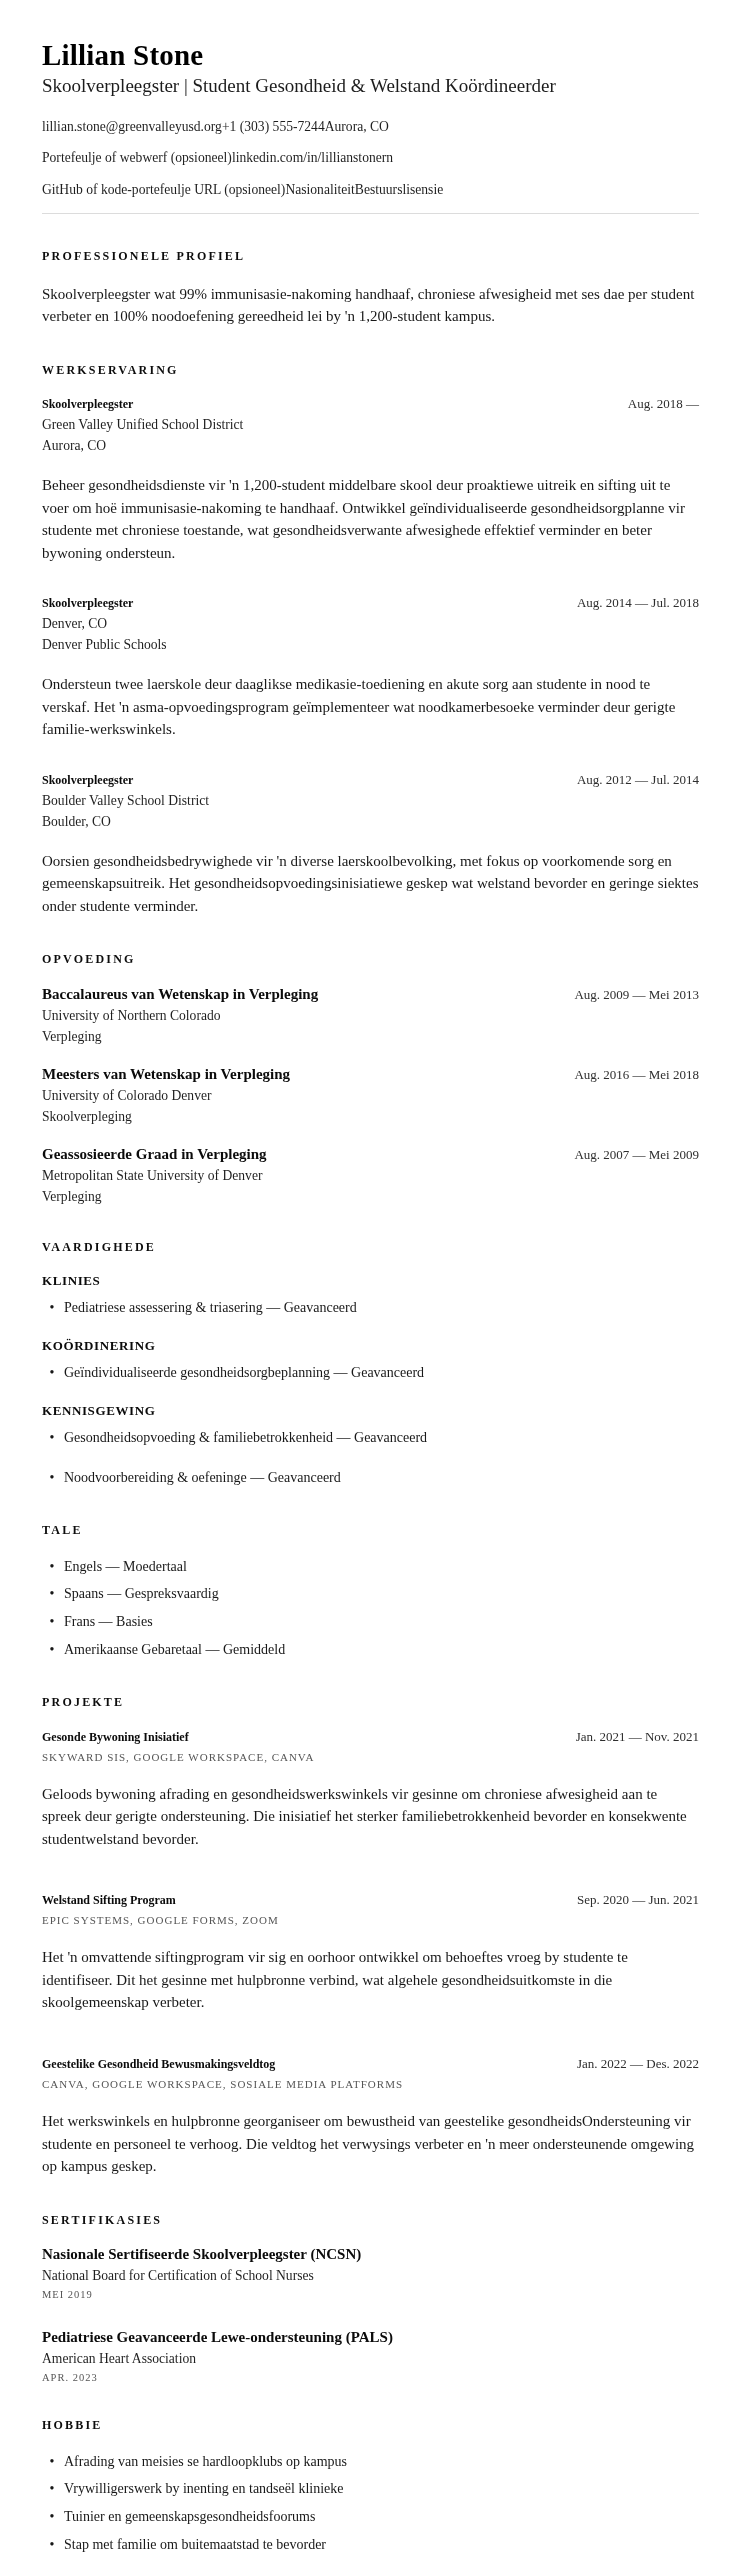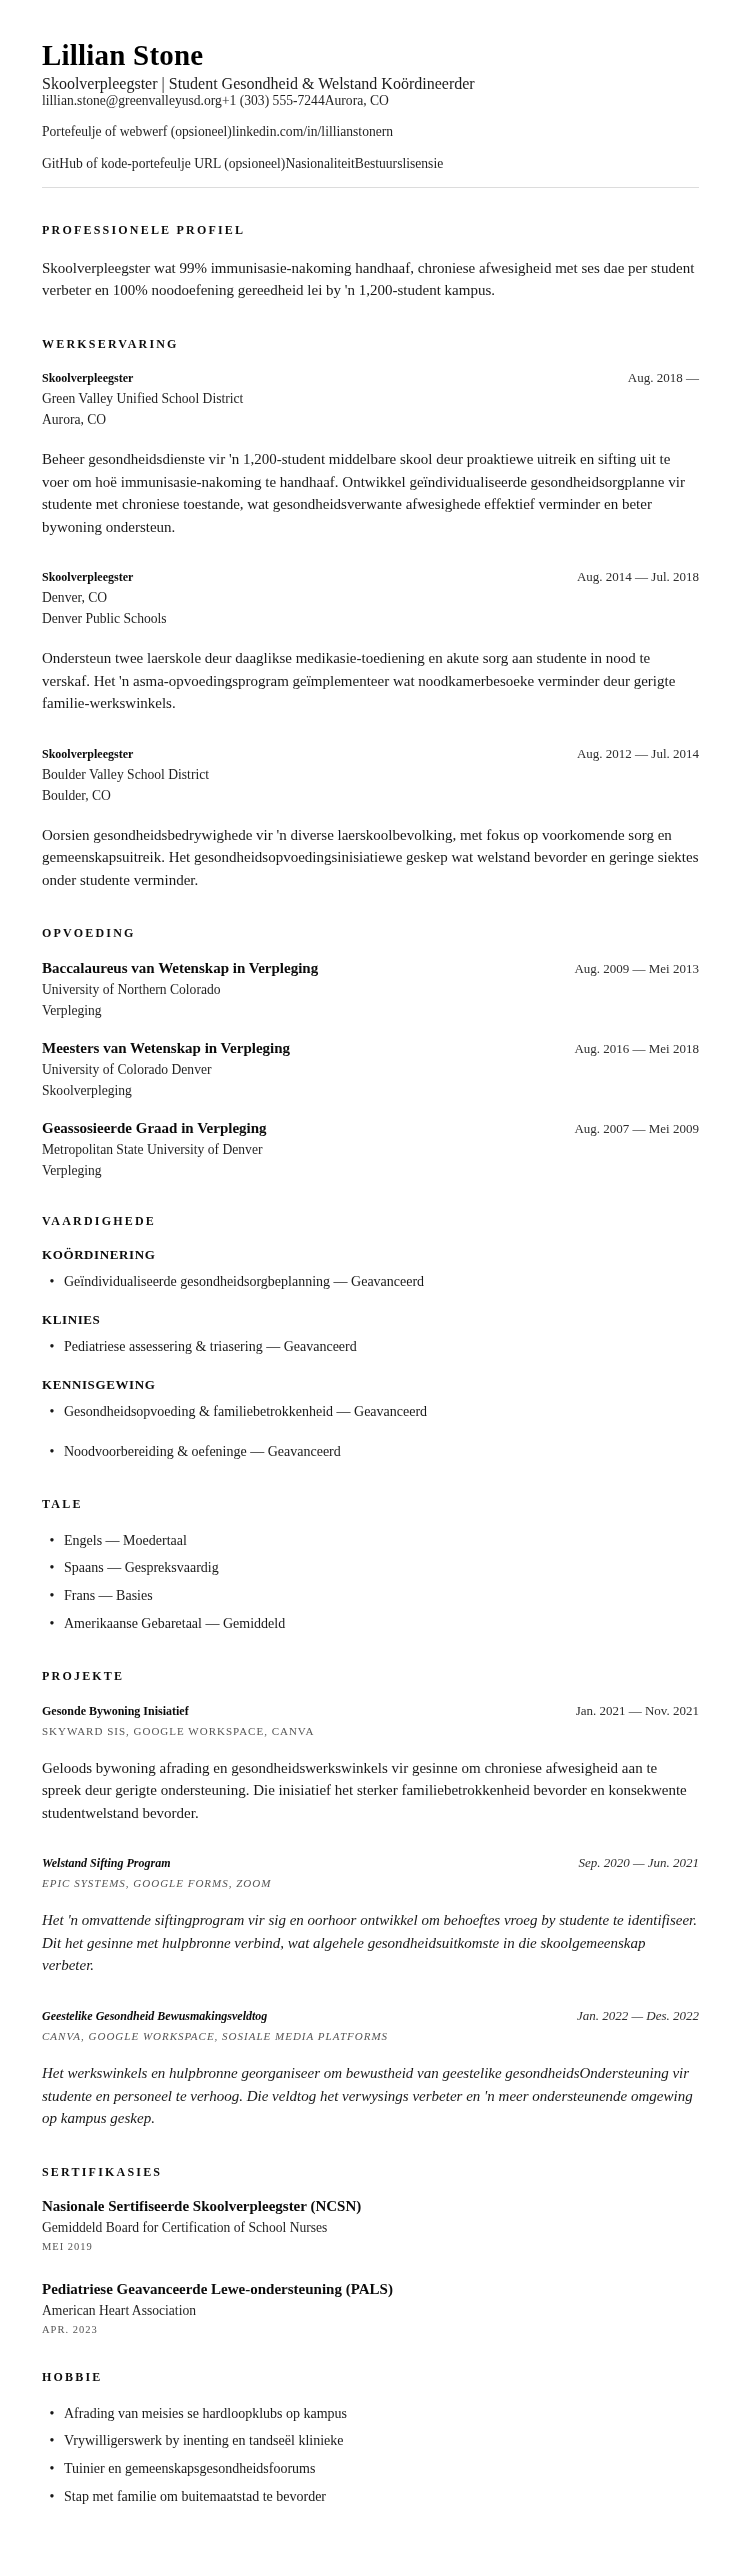--- a/index.html
+++ b/index.html
@@ -5,36 +5,36 @@
   * { margin:0; padding:0; box-sizing:border-box; }
   html, body { background:#ffffff; }
   .page {
     width:741px; min-height:2576px; margin:0 auto;
     padding:39px 42px 37px;
     font-family:"Liberation Serif", serif;
     color:#131313;
   }
   
   .name { font-size:29px; font-weight:700; letter-spacing:0.2px; margin-bottom:3px; color:#000; }
-  .subtitle { font-size:16px; color:#1c1c1c; }
+  .subtitle { font-size:19px; color:#1c1c1c; margin-bottom:22px; }
   .contact-row { display:flex; flex-wrap:wrap; font-size:13.6px; color:#1f1f1f; margin-bottom:15.4px; }
   .divider { border:none; border-top:1.2px solid #dcdcdc; margin-top:12.3px; }
   
   .section { margin-top:35px; }
   .section-heading { font-size:12px; font-weight:700; letter-spacing:2.2px; color:#0d0d0d; margin-bottom:18.5px; }
   .entry-head { display:flex; justify-content:space-between; align-items:baseline; gap:15px; }
   .entry-title { font-size:12px; font-weight:700; color:#0b0b0b; }
   .entry-title.md { font-size:15px; }
   .dates { font-size:13px; color:#2e2e2e; white-space:nowrap; }
   .subline { font-size:13.6px; color:#1f1f1f; margin-top:5px; }
   .para { font-size:15px; line-height:1.5; color:#181818; }
   .entry .para, .project .para { margin-top:20px; }
   .entry + .entry { margin-top:31px; }
   .edu + .edu { margin-top:21px; }
-  .project + .project { margin-top:31px;font-style:italic; }
+  .project + .project { margin-top:42px; }
   .cert + .cert { margin-top:29px; }
   .tools { font-size:11px; letter-spacing:1px; color:#555555; margin-top:6.2px; }
   .cert-date { font-size:10.5px; letter-spacing:1px; color:#555555; margin-top:5px; }
   
   .skill-group + .skill-group { margin-top:20px; }
   .group-heading { font-size:13px; font-weight:700; letter-spacing:0.6px; margin-bottom:8.6px; color:#0b0b0b; }
   
   .bullets { list-style:none; }
   .bullet { font-size:14px; line-height:1.45; color:#181818; position:relative; padding-left:22px; margin-bottom:7.4px; }
   .bullet::before { content:"\2022"; position:absolute; left:7.4px; top:0; }
@@ -131,30 +131,30 @@
       </div>
       <p class="subline">Metropolitan State University of Denver</p>
       <p class="subline">Verpleging</p>
     </article>
   </section>
 
   <section class="section">
     <h2 class="section-heading">VAARDIGHEDE</h2>
 
     <div class="skill-group">
+      <h3 class="group-heading">KLINIES</h3>
+      <ul class="bullets">
+        <li class="bullet">Pediatriese assessering &amp; triasering — Geavanceerd</li>
+      </ul>
+    </div>
+
+    <div class="skill-group">
       <h3 class="group-heading">KOÖRDINERING</h3>
       <ul class="bullets">
         <li class="bullet">Geïndividualiseerde gesondheidsorgbeplanning — Geavanceerd</li>
-      </ul>
-    </div>
-
-    <div class="skill-group">
-      <h3 class="group-heading">KLINIES</h3>
-      <ul class="bullets">
-        <li class="bullet">Pediatriese assessering &amp; triasering — Geavanceerd</li>
       </ul>
     </div>
 
     <div class="skill-group">
       <h3 class="group-heading">KENNISGEWING</h3>
       <ul class="bullets">
         <li class="bullet">Gesondheidsopvoeding &amp; familiebetrokkenheid — Geavanceerd</li>
       </ul>
     </div>
 
@@ -204,21 +204,21 @@
       <p class="tools">CANVA, GOOGLE WORKSPACE, SOSIALE MEDIA PLATFORMS</p>
       <p class="para">Het werkswinkels en hulpbronne georganiseer om bewustheid van geestelike gesondheidsOndersteuning vir studente en personeel te verhoog. Die veldtog het verwysings verbeter en 'n meer ondersteunende omgewing op kampus geskep.</p>
     </article>
   </section>
 
   <section class="section">
     <h2 class="section-heading">SERTIFIKASIES</h2>
 
     <article class="cert">
       <h3 class="entry-title md">Nasionale Sertifiseerde Skoolverpleegster (NCSN)</h3>
-      <p class="subline">Gemiddeld Board for Certification of School Nurses</p>
+      <p class="subline">National Board for Certification of School Nurses</p>
       <p class="cert-date">MEI 2019</p>
     </article>
 
     <article class="cert">
       <h3 class="entry-title md">Pediatriese Geavanceerde Lewe-ondersteuning (PALS)</h3>
       <p class="subline">American Heart Association</p>
       <p class="cert-date">APR. 2023</p>
     </article>
   </section>
 

